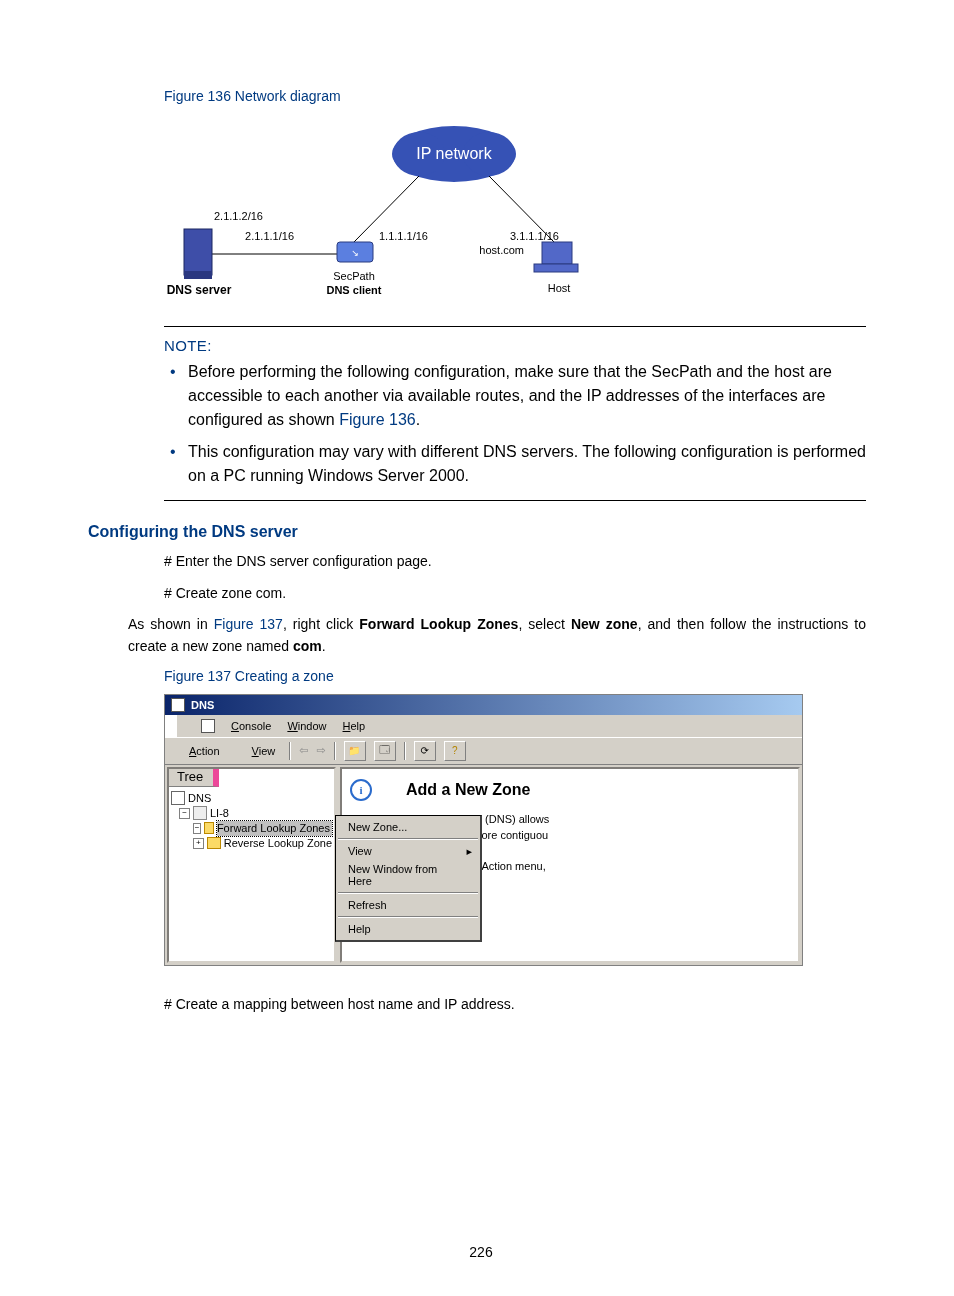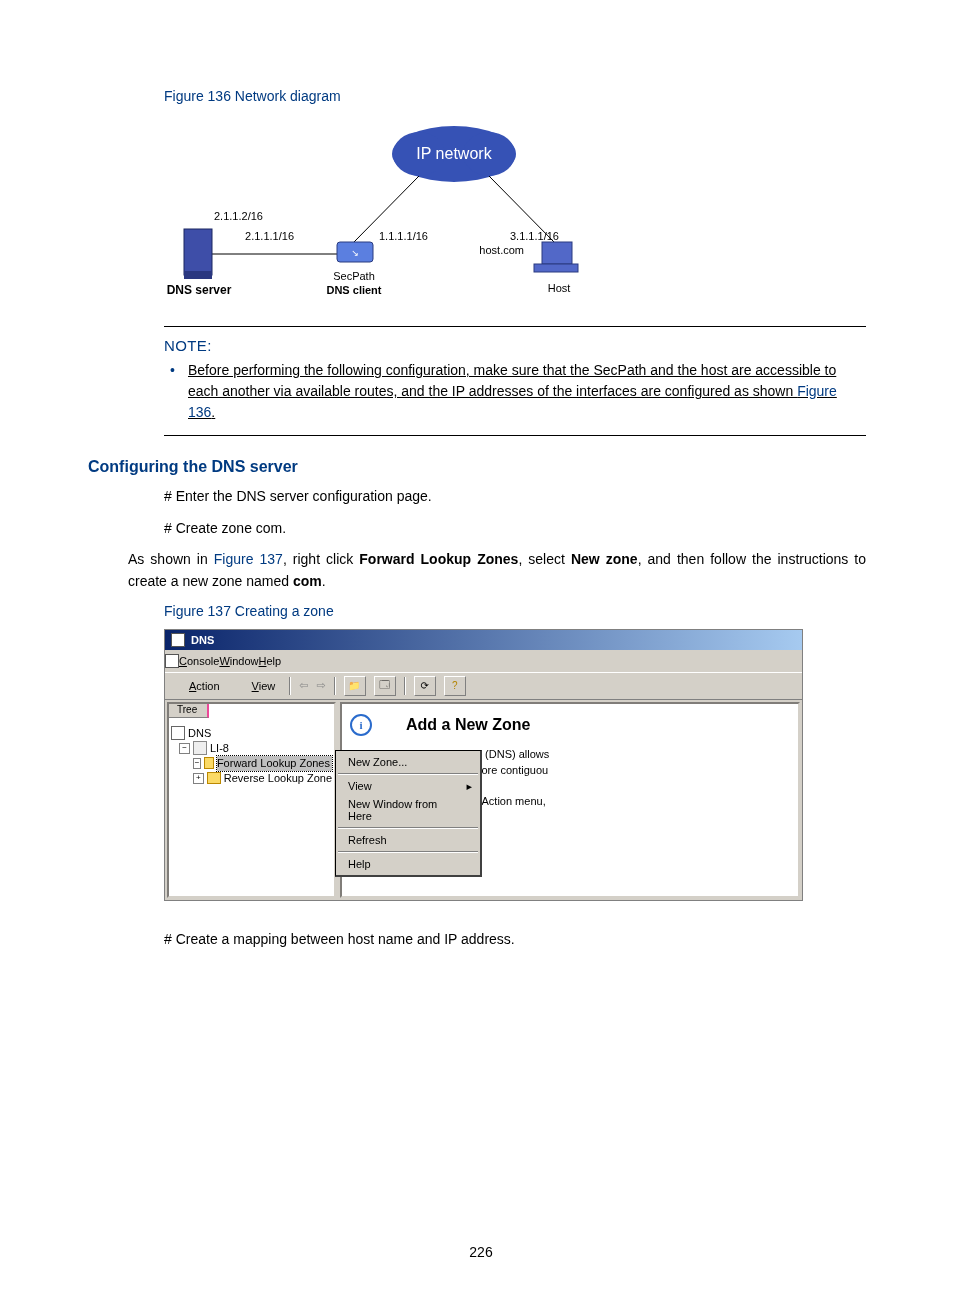--- a/index.html
+++ b/index.html
@@ -35,27 +35,26 @@
     color:#003a81;
     font-size:15px;
     margin-bottom:6px;
     letter-spacing:0.4px;
   }
   .note-block ul{
     margin:0;
     padding-left:24px;
   }
   .note-block li{
-    font-size:14px;
+    font-size:16px;
     line-height:1.5;
     color:#000;
     margin-bottom:8px;
     list-style:none;
     position:relative;
-    text-decoration:underline;
   }
   .note-block li::before{
     content:"•";
     color:#003a81;
     position:absolute;
     left:-18px;
   }
   .link{color:#003a81;}
   .h2{
     color:#003a81;
@@ -89,24 +88,26 @@
     background:linear-gradient(to right,#0a246a,#a6caf0);
     color:#fff;
     padding:3px 6px;
     display:flex;
     align-items:center;
     gap:6px;
   }
   .win-title{font-weight:bold;}
   .win-menu{
     background:#d4d0c8;
-    padding:4px 0;
+    padding:4px 24px;
     display:flex;
+    gap:16px;
     align-items:center;
     border-bottom:1px solid #fff;
+    margin-left:12px;
   }
   .win-menu span{cursor:default;}
   .mu{text-decoration:underline;}
   .win-toolbar{
     background:#d4d0c8;
     padding:3px 6px;
     display:flex;
     align-items:center;
     gap:8px;
     border-bottom:1px solid #808080;
@@ -136,24 +137,24 @@
     background:#fff;
     border:2px inset #d4d0c8;
     margin:2px;
     overflow:hidden;
     position:relative;
   }
   .tree-tab{
     position:absolute;
     top:-2px;left:-2px;
     background:#d4d0c8;
-    border-right:2px solid #ec4899;
+    border-right:6px solid #ec4899;
     border-bottom:1px solid #808080;
     padding:2px 10px;
-    font-size:10px;
+    font-size:13px;
   }
   .tree-content{
     margin-top:18px;
     padding:4px 2px;
     font-size:11px;
     line-height:15px;
   }
   .tree-row{display:flex;align-items:center;gap:3px;white-space:nowrap;}
   .tree-row .exp{
     width:9px;height:9px;
@@ -268,20 +269,23 @@
     <text x="390" y="142" text-anchor="start" font-size="10"></text>
     <text x="360" y="140" text-anchor="end">host.com</text>
     <text x="395" y="178" text-anchor="middle">Host</text>
   </svg>
 
   <div class="note-block">
     <div class="note-label">NOTE:</div>
     <ul>
       <li>
         <span>Before performing the following configuration, make sure that the SecPath and the host are accessible to each another via available routes, and the IP addresses of the interfaces are configured as shown </span><span class="link">Figure 136</span><span>.</span>
+      </li>
+      <li>
+        <span>This configuration may vary with different DNS servers. The following configuration is performed on a PC running Windows Server 2000.</span>
       </li>
     </ul>
   </div>
 
   <div class="h2">Configuring the DNS server</div>
 
   <div class="body-text"># Enter the DNS server configuration page.</div>
 
 
   <div class="body-text"># Create zone com.</div>

